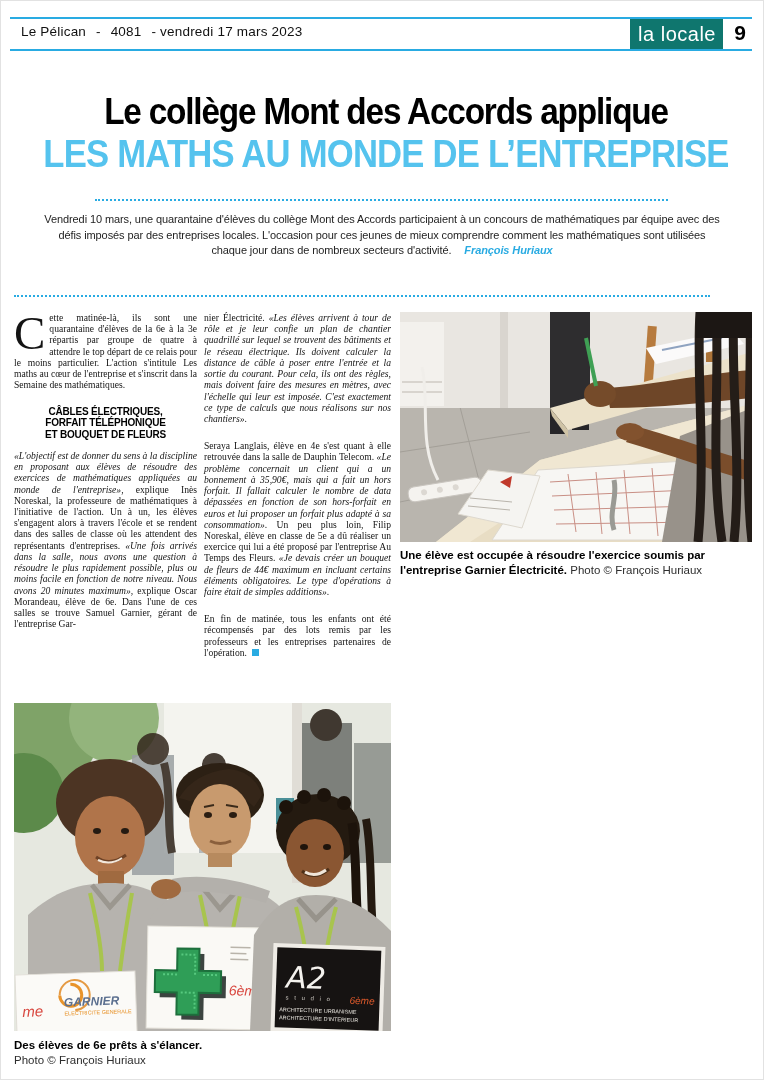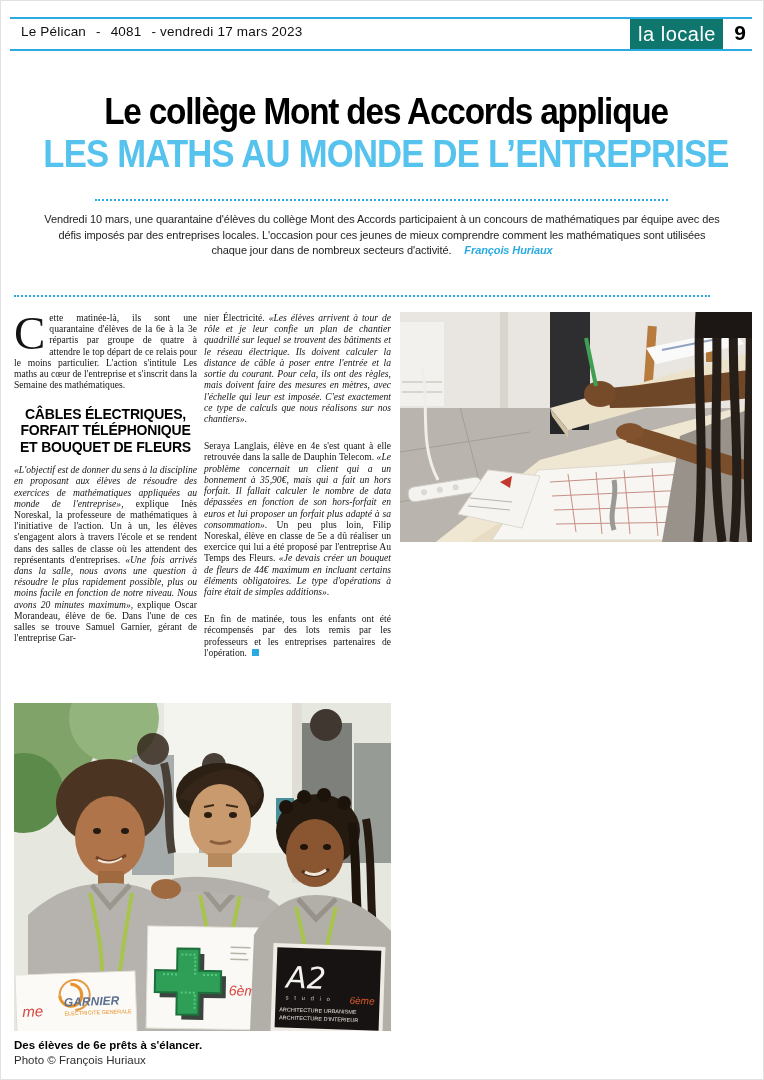--- a/index.html
+++ b/index.html
@@ -34,21 +34,21 @@
   
   .col{position:absolute;top:312px;font-family:"Liberation Serif",serif;
     font-size:9.6px;line-height:1.17;color:#141414;text-align:justify;}
   .col-1{left:14px;width:183px;}
   .col-2{left:204px;width:187px;}
   .col p{margin:0;}
   .col p + p{margin-top:16px;}
   .col .it{font-style:italic;}
   .dropcap{float:left;font-size:47px;line-height:.82;padding:2px 4px 0 0;font-weight:400;}
   .col h3{margin:15px 0 9px;text-align:center;font-family:"Liberation Sans",sans-serif;
-    font-size:14px;font-weight:700;line-height:1.18;letter-spacing:-.2px;color:#000;}
+    font-size:10px;font-weight:700;line-height:1.18;letter-spacing:-.2px;color:#000;}
   .end-marker{display:inline-block;width:7px;height:7px;background:#29abe2;margin-left:5px;}
   
   .photo{position:absolute;overflow:hidden;background:#ddd;}
   .photo-top{left:400px;top:312px;width:352px;height:230px;}
   .photo-bottom{left:14px;top:703px;width:377px;height:328px;}
   .photo svg{display:block;}
   .caption{position:absolute;font-size:11.5px;line-height:1.28;color:#000;}
   .caption .cap-bold{font-weight:700;}
   .caption .cap-credit{font-weight:400;color:#2e2e2e;}
   .caption-top{left:400px;top:548px;width:352px;}
@@ -151,20 +151,24 @@
         <ellipse cx="230" cy="120" rx="14" ry="9" fill="#82522e"></ellipse>
       </g>
       <g stroke="#241d18" stroke-width="9" fill="none">
         <path d="M300,0 C296,60 306,140 298,230"></path>
         <path d="M316,0 C320,70 310,150 322,230"></path>
         <path d="M334,0 C330,60 342,150 334,230"></path>
         <path d="M350,0 C352,80 344,160 352,230"></path>
       </g>
       <rect x="296" y="0" width="56" height="26" fill="#1c1714"></rect>
     </svg>
+  </div>
+  <div class="caption caption-top">
+    <span class="cap-bold">Une élève est occupée à résoudre l'exercice soumis par l'entreprise Garnier Électricité.</span>
+    <span class="cap-credit">Photo © François Huriaux</span>
   </div>
 
   <div class="photo photo-bottom">
     <svg width="377" height="328" viewBox="0 0 377 328">
       <rect x="0" y="0" width="377" height="328" fill="#e6e8e0"></rect>
       <circle cx="30" cy="30" r="55" fill="#7fa368"></circle>
       <circle cx="100" cy="15" r="45" fill="#93b47c"></circle>
       <circle cx="10" cy="90" r="40" fill="#5c8a4a"></circle>
       <rect x="150" y="0" width="130" height="150" fill="#f4f4ef"></rect>
       <rect x="278" y="0" width="10" height="180" fill="#e0ddd6"></rect>

